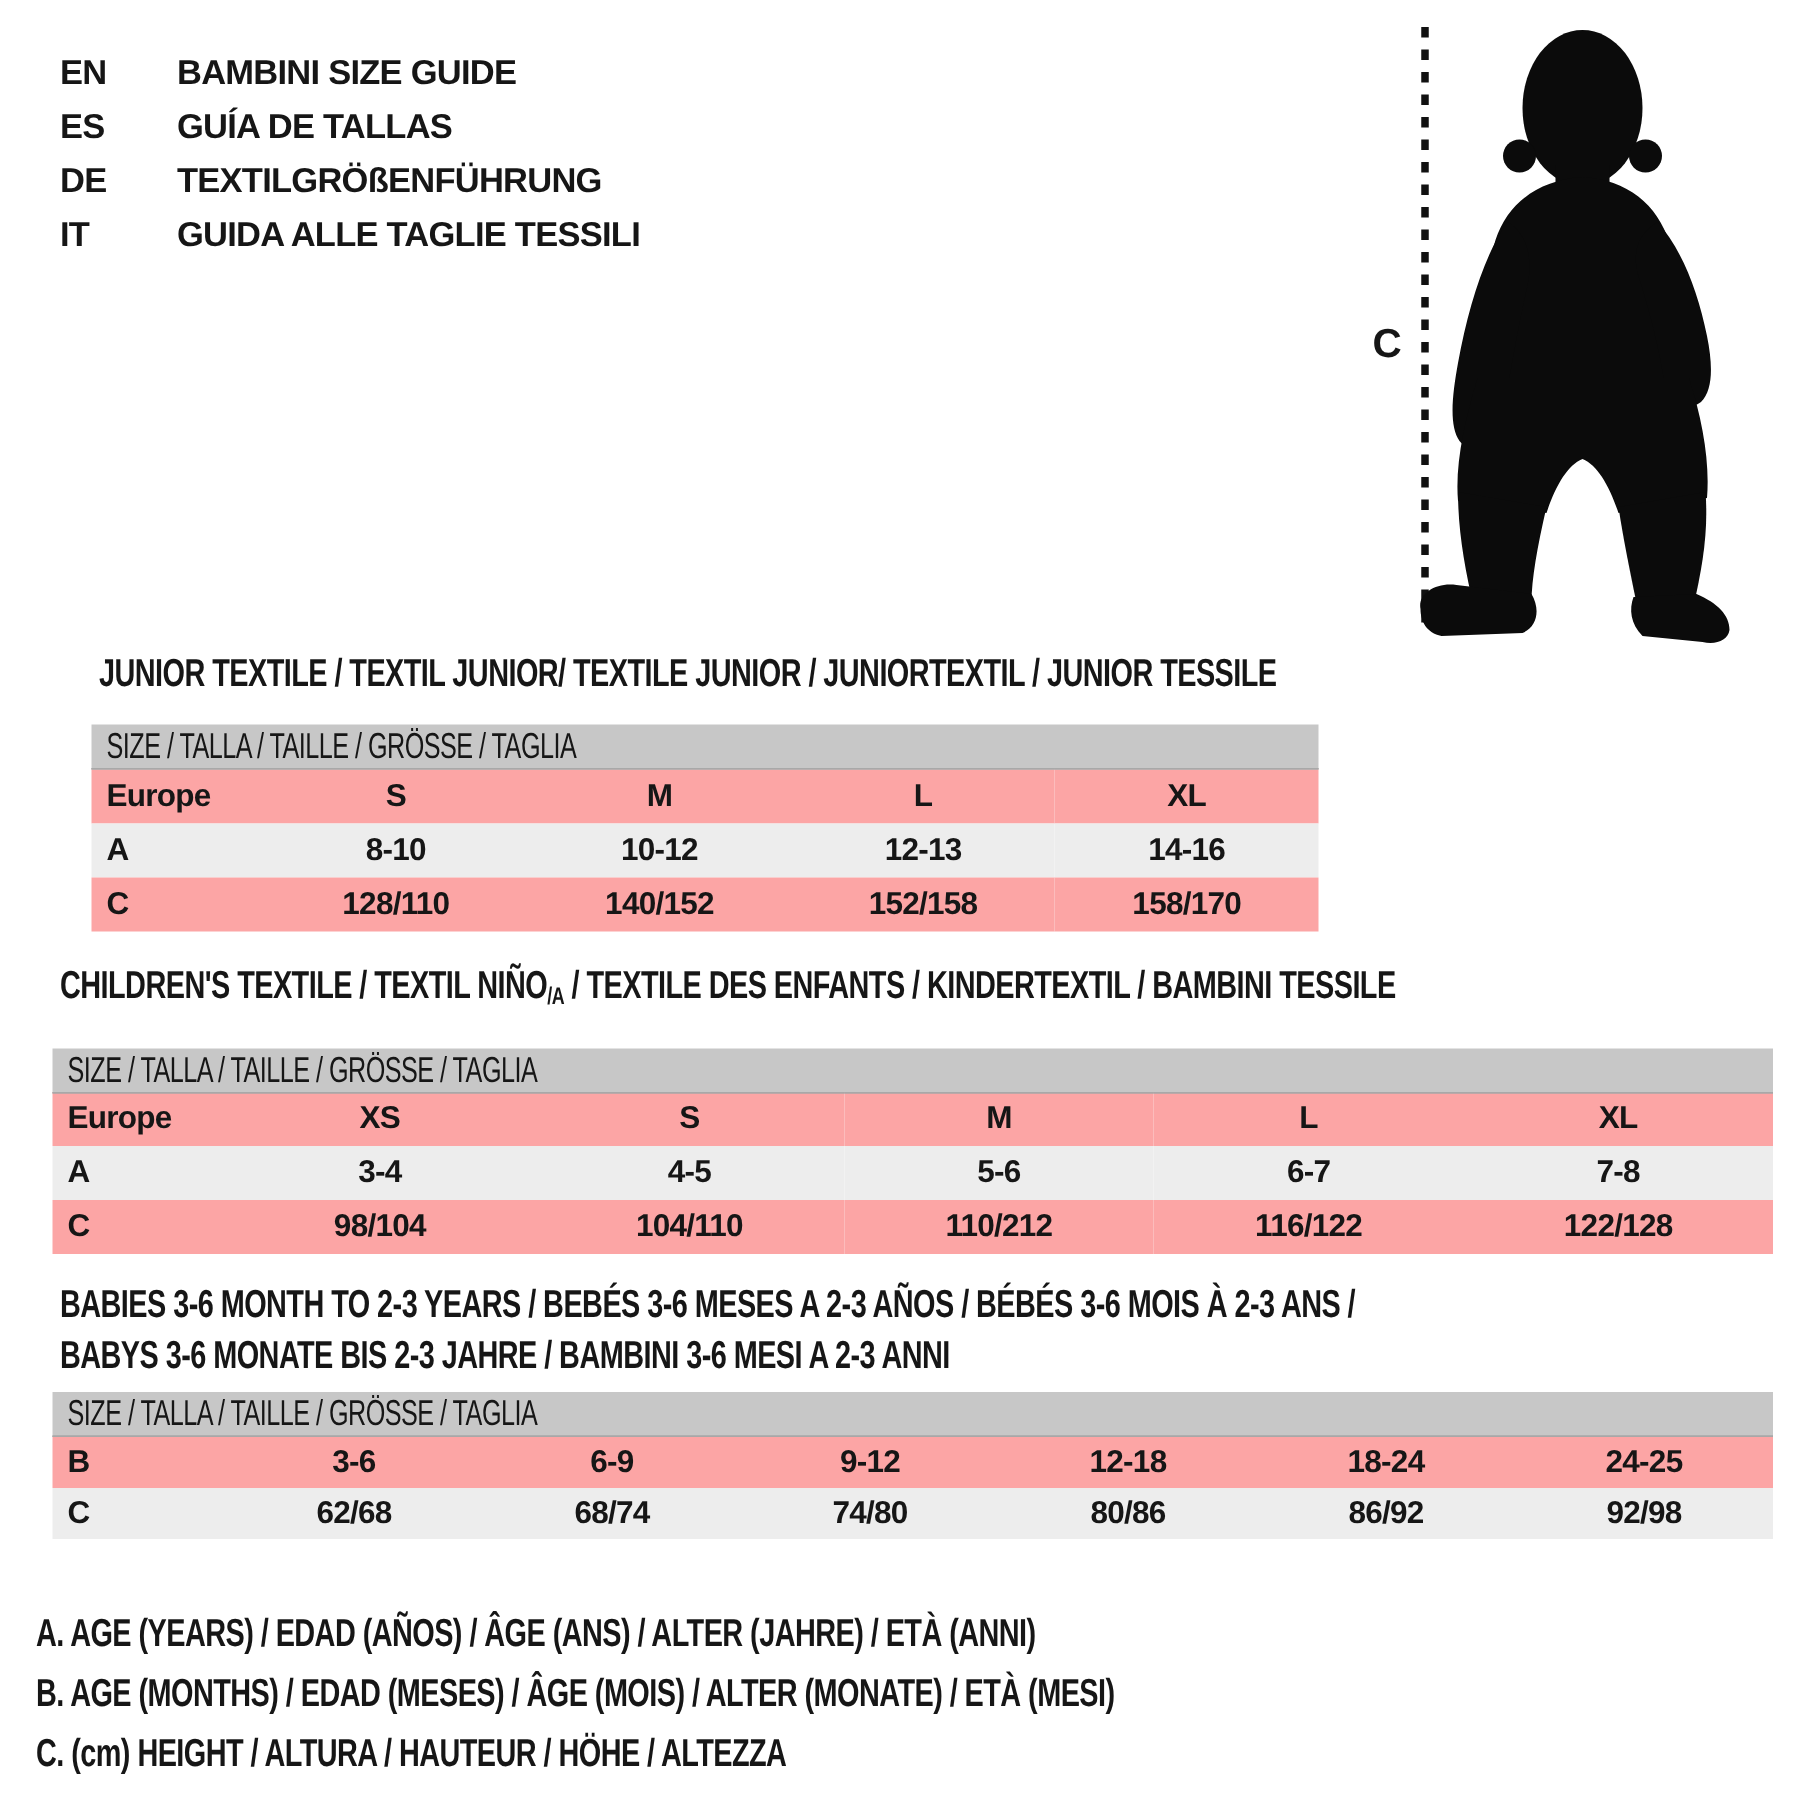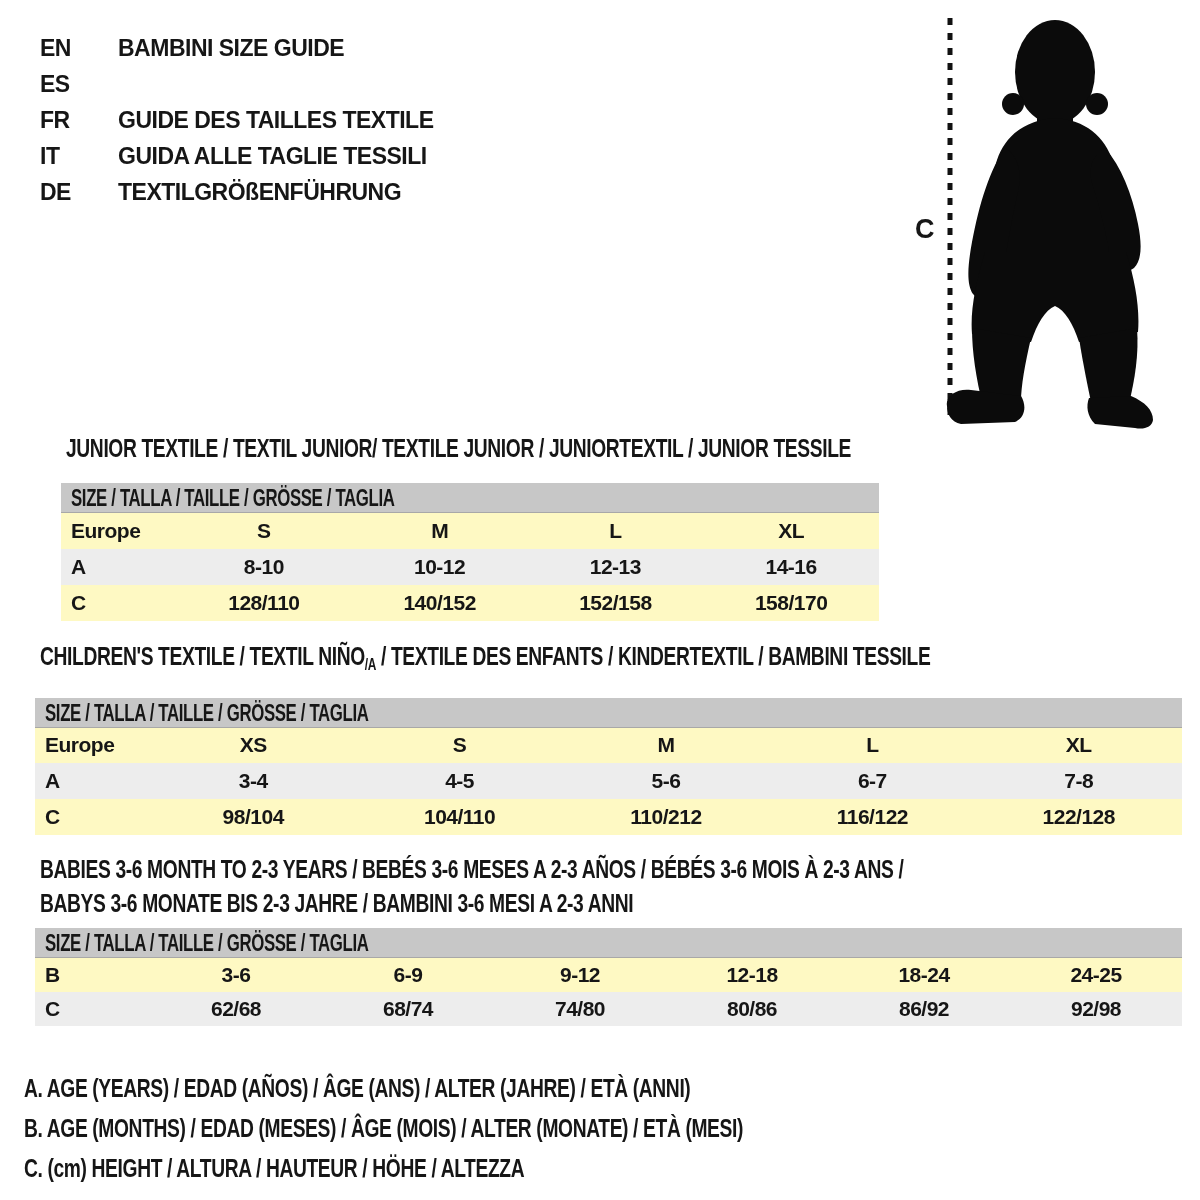--- a/index.html
+++ b/index.html
@@ -55,66 +55,63 @@
     border-collapse:collapse;table-layout:fixed;
     margin-top:22px;
     font-weight:bold;
   }
   .sec-children table.size-table{margin-top:21px;}
   .sec-babies table.size-table{margin-top:8px;}
   th.bar{
     background:var(--header-bar);
     height:29px;padding:0 12px 0 10px;text-align:left;
     border-bottom:1px solid #a8a8a8;
-    font-weight:bold;overflow:visible;
+    font-weight:normal;overflow:visible;
   }
   th.bar .bar-text{
     display:inline-block;font-size:24px;line-height:29px;white-space:nowrap;
     transform:scaleX(0.70);transform-origin:0 50%;letter-spacing:-0.5px;
   }
   td{
     font-size:21px;letter-spacing:-0.5px;
     text-align:center;height:36px;padding:0;
   }
   .sec-babies td{height:34px;}
   td.lbl{text-align:left;padding-left:10px;}
   tr.row-alt td{background:var(--row-alt);}
-  tr.row-white td{background:#fef9c3;}
+  tr.row-white td{background:#fca5a5;}
 
   
   .notes{position:absolute;left:24px;top:1068px;}
   .note-line{
     font-size:26px;line-height:40px;white-space:nowrap;
     transform:scaleX(0.74);transform-origin:0 0;letter-spacing:-0.5px;
   }
 </style>
 </head>
 <body>
 
 <div class="page">
 
   <div class="langs">
     <div class="lang-row">
       <span class="lang-code">EN</span>
       <span class="lang-title">BAMBINI SIZE GUIDE</span>
     </div>
     <div class="lang-row">
       <span class="lang-code">ES</span>
-    </div>
-    <div class="lang-row">
-      <span class="lang-code">FR</span>
-      <span class="lang-title">GUIDE DES TAILLES TEXTILE</span>
+      <span class="lang-title">GUÍA DE TALLAS</span>
+    </div>
+    <div class="lang-row">
+      <span class="lang-code">DE</span>
+      <span class="lang-title">TEXTILGRÖßENFÜHRUNG</span>
     </div>
     <div class="lang-row">
       <span class="lang-code">IT</span>
       <span class="lang-title">GUIDA ALLE TAGLIE TESSILI</span>
-    </div>
-    <div class="lang-row">
-      <span class="lang-code">DE</span>
-      <span class="lang-title">TEXTILGRÖßENFÜHRUNG</span>
     </div>
   </div>
 
   <div class="figure">
     <svg width="280" height="420" viewBox="0 0 280 420" aria-hidden="true">
       <line x1="45" y1="4" x2="45" y2="406" stroke="#111111" stroke-width="5" stroke-dasharray="7 8"></line>
       <g fill="#0b0b0b">
         <ellipse cx="150" cy="58" rx="40" ry="52"></ellipse>
         <circle cx="108" cy="90" r="11"></circle>
         <circle cx="192" cy="90" r="11"></circle>

